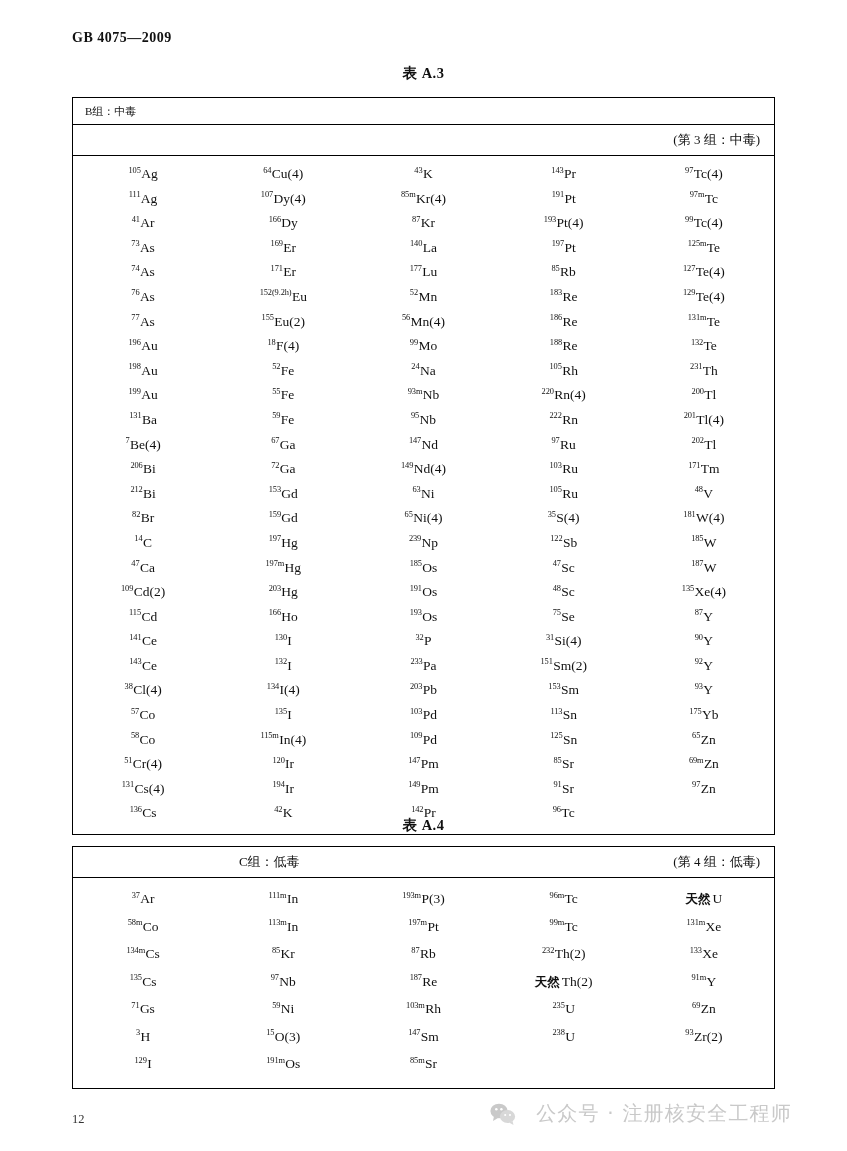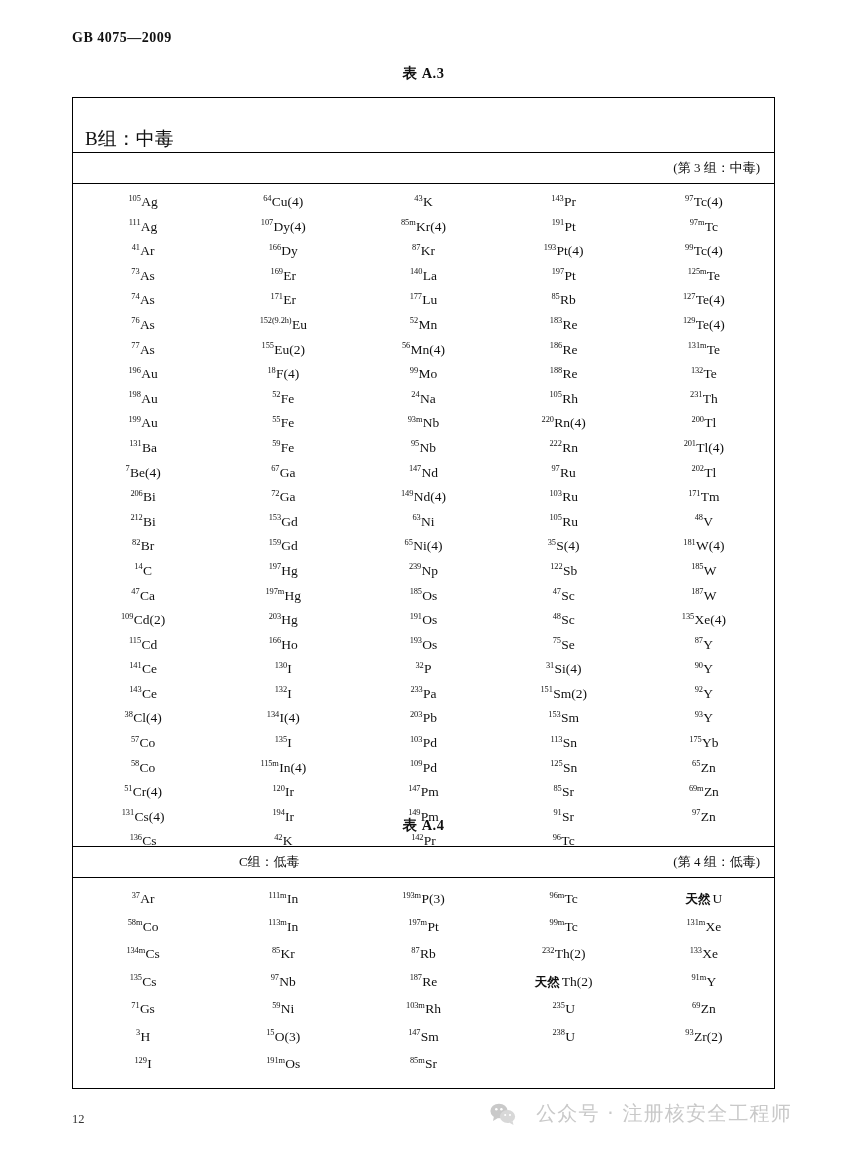--- a/index.html
+++ b/index.html
@@ -65,22 +65,21 @@
     background: #fff;
   }
   #table-a3 { top: 97px; }
   #table-a4 { top: 846px; }
 
   .row-group-title {
     border-bottom: 1.1px solid #000;
     height: 26px;
     line-height: 26px;
     padding-left: 12px;
-    font-size: 19px;
-    margin-top: 28px;
+    font-size: 11px;
   }
   .row-subhead {
     position: relative;
     border-bottom: 1.6px solid #000;
     height: 30px;
     line-height: 30px;
     font-size: 13px;
   }
   .subhead-left {
     position: absolute;

